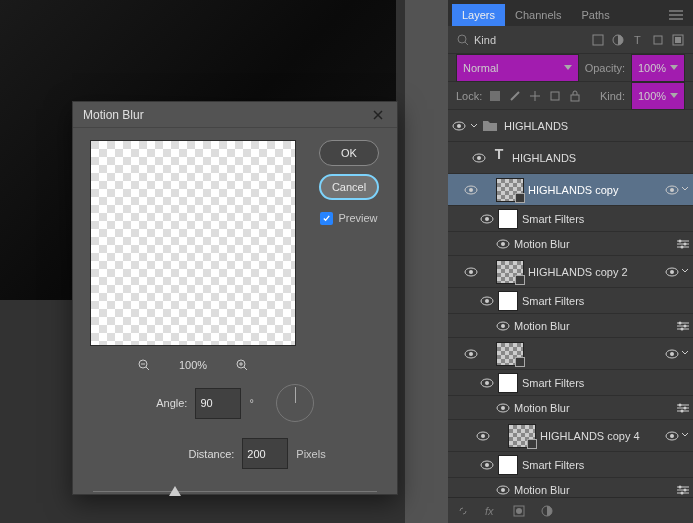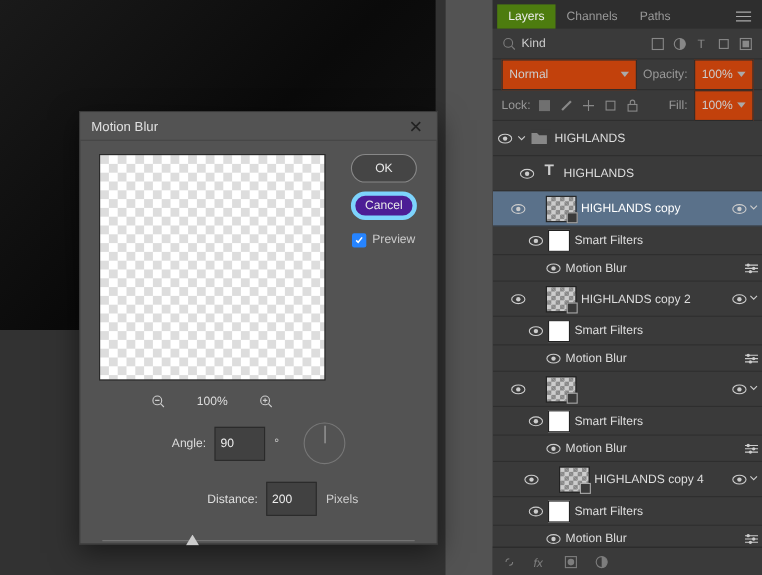--- a/index.html
+++ b/index.html
@@ -9,44 +9,44 @@
 .dlg-title{height:26px;display:flex;align-items:center;padding:0 10px;background:#535353;border-bottom:1px solid #454545}
 .dlg-title span{font-size:12px;color:#e0e0e0}
 .dlg-close{margin-left:auto;width:18px;height:18px;display:flex;align-items:center;justify-content:center;cursor:pointer;color:#222}
 .dlg-body{display:flex;padding:12px;gap:12px}
 .preview-col{flex:1;display:flex;flex-direction:column;align-items:center}
 .checker{width:206px;height:206px;background-image:repeating-conic-gradient(#fff 0 25%,#ddd 0 50%);background-size:16px 16px;border:1px solid #2a2a2a}
 .zoom-row{display:flex;align-items:center;gap:28px;margin-top:12px}
 .zoom-row .pct{color:#ddd}
 .mag{width:14px;height:14px}
 .ctrl-col{width:72px;display:flex;flex-direction:column;gap:8px;align-items:center}
-.btn{width:60px;height:26px;border:4px solid #7dd3fc;border-radius:13px;background:#4c1d95;display:flex;align-items:center;justify-content:center;cursor:pointer;color:#e8e8e8}
+.btn{width:60px;height:26px;border:2px solid #7dd3fc;border-radius:13px;background:#737373;display:flex;align-items:center;justify-content:center;cursor:pointer;color:#e8e8e8}
 .btn.primary{background:#454545;border:1px solid #888}
 .chk{width:13px;height:13px;background:#2684ff;border-radius:2px;display:inline-flex;align-items:center;justify-content:center;margin-right:5px}
 .chk svg{width:9px;height:9px}
 .chk-row{display:flex;align-items:flex-start;margin-top:4px}
 .params{padding:0 16px 14px}
 .param-row{display:flex;align-items:center;gap:8px;margin-bottom:16px}
 .param-row label{color:#ddd;text-align:right}
 .num{width:46px;height:31px;background:#414141;border:1px solid #2a2a2a;padding:0 4px;color:#eee}
 .angle-dial{width:38px;height:38px;border:1px solid #777;border-radius:50%;position:relative;margin-left:14px}
 .angle-dial .tick{position:absolute;left:50%;top:2px;width:1px;height:16px;background:#aaa}
 .slider{position:relative;height:14px;margin:0 4px}
 .slider-track{position:absolute;left:0;right:0;top:6px;height:1px;background:#777}
 .slider-thumb{position:absolute;top:1px;left:76px;width:12px;height:10px;background:#ccc;clip-path:polygon(50% 0,100% 100%,0 100%)}
 .right-dock{position:absolute;right:0;top:0;width:245px;height:523px;background:#3a3a3a}
 .panel-gap{position:absolute;left:405px;top:0;width:43px;height:523px;background:#535353}
 .scroll-gut{position:absolute;left:396px;top:0;width:9px;height:523px;background:#323232}
 .tabs{display:flex;gap:0;height:26px;align-items:flex-end;padding:0 4px;background:#2e2e2e}
 .tab{padding:5px 10px;color:#999}
-.tab.active{color:#eee;background:#4d7c0f}
+.tab.active{color:#eee;background:#3b82f6}
 .tab-menu{margin-left:auto;padding:6px 6px;cursor:pointer}
 .filter-row,.opts-row,.lock-row{display:flex;align-items:center;gap:6px;padding:4px 8px;border-bottom:1px solid #2e2e2e;height:28px}
 .filter-row .search{flex:1;display:flex;align-items:center;gap:4px;color:#999}
-.select{flex:1;height:28px;background:#c2410c;border:1px solid #2a2a2a;display:flex;align-items:center;padding:0 6px;color:#bbb;justify-content:space-between}
+.select{flex:1;height:28px;background:#a21caf;border:1px solid #2a2a2a;display:flex;align-items:center;padding:0 6px;color:#bbb;justify-content:space-between}
 .sm-ic{width:14px;height:14px;opacity:.7}
 .layers{overflow:auto;height:calc(523px - 26px - 28px - 28px - 28px - 26px)}
 .layer{display:flex;align-items:center;height:32px;padding:0 4px;border-bottom:1px solid #2e2e2e;gap:4px}
 .layer.selected{background:#5a718a}
 .layer.sub{padding-left:32px;height:26px}
 .layer.sub2{padding-left:48px;height:24px}
 .eye{width:14px;text-align:center;cursor:pointer}
 .thumb{width:28px;height:24px;background:linear-gradient(45deg,#888 25%,transparent 25%,transparent 75%,#888 75%),linear-gradient(45deg,#888 25%,#ccc 25%,#ccc 75%,#888 75%);background-size:8px 8px;background-position:0 0,4px 4px;border:1px solid #222;position:relative}
 .thumb.group{background:#3a3a3a;border:none;width:18px;height:16px}
 .thumb.txt{background:none;border:none;width:18px;color:#ccc;font-weight:bold;font-size:14px;text-align:center}
@@ -191,21 +191,21 @@
     <svg class="sm-ic" viewBox="0 0 14 14">
         <path d="M7 2v10M2 7h10" stroke="#aaa"></path>
       </svg>
     <svg class="sm-ic" viewBox="0 0 14 14">
         <rect x="3" y="3" width="8" height="8" fill="none" stroke="#aaa"></rect>
       </svg>
     <svg class="sm-ic" viewBox="0 0 14 14">
         <rect x="3" y="6" width="8" height="6" fill="none" stroke="#aaa"></rect>
         <path d="M5 6V4a2 2 0 014 0v2" fill="none" stroke="#aaa"></path>
       </svg>
-    <span style="margin-left:auto;color:#999">Fill:</span>
+    <span style="margin-left:auto;color:#999">Kind:</span>
     <div class="select" style="flex:0 0 54px">
         <span>100%</span>
         <svg width="8" height="6">
           <path d="M0 0l4 5 4-5" fill="#aaa"></path>
         </svg>
       </div>
   </div>
 
   <div class="layers" id="layer-list">
       <div class="layer">

